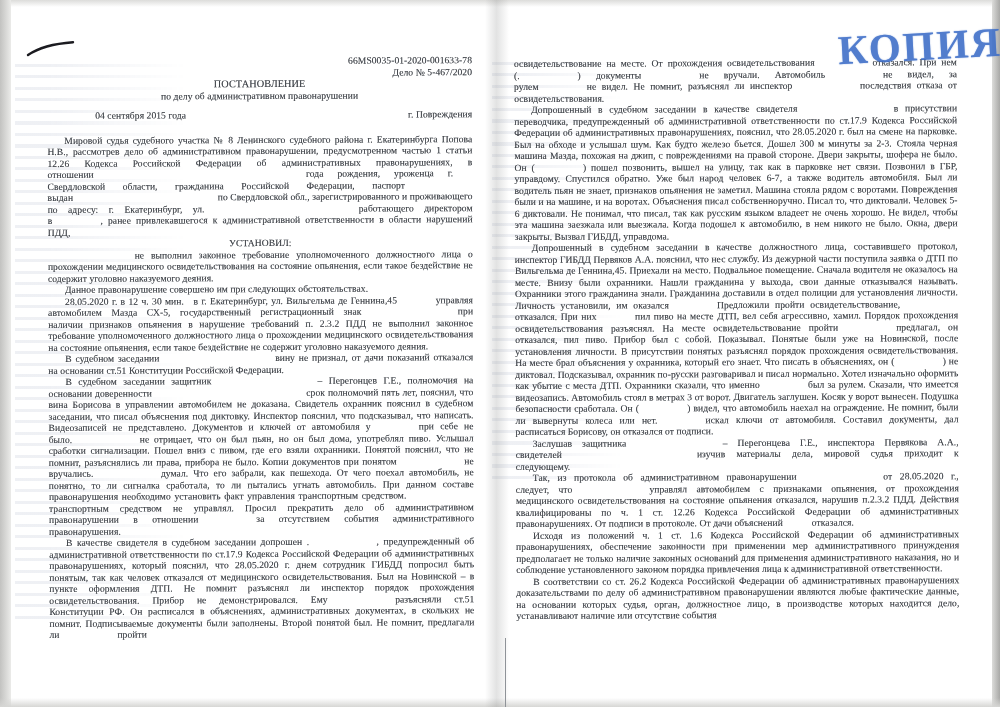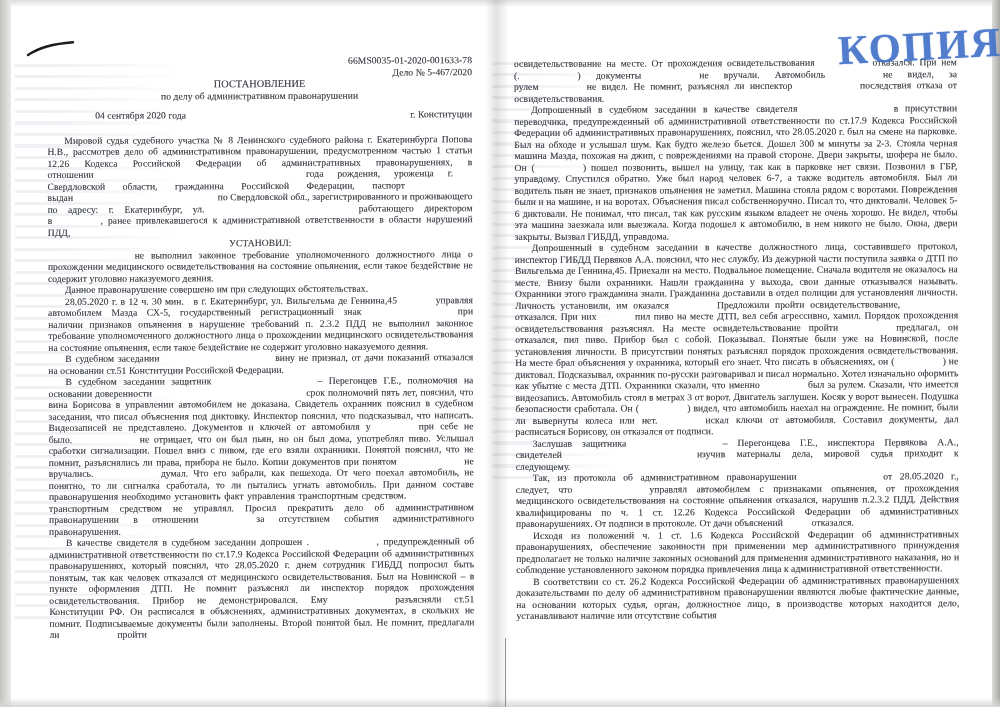--- a/index.html
+++ b/index.html
@@ -78,22 +78,22 @@
     <div class="ghost ghost-left"></div>
     <svg class="pen" width="52" height="22" viewBox="0 0 52 22">
       <path d="M3,19 C13,12 30,7.5 48,6.2" fill="none" stroke="#1b1b20" stroke-width="2.4" stroke-linecap="round"></path>
     </svg>
     <div class="content">
       <p class="al-right">66MS0035-01-2020-001633-78</p>
       <p class="al-right">Дело № 5-467/2020</p>
       <p class="al-center title-line">ПОСТАНОВЛЕНИЕ</p>
       <p class="al-center">по делу об административном правонарушении</p>
       <div class="date-row">
-        <span>04 сентября 2020 года</span>
-        <span>г. Конституции</span>
+        <span>04 сентября 2015 года</span>
+        <span>г. Повреждения</span>
       </div>
       <p class="jt indent">Мировой судья судебного участка № 8 Ленинского судебного района г. Екатеринбурга Попова Н.В., рассмотрев дело об административном правонарушении, предусмотренном частью 1 статьи 12.26 Кодекса Российской Федерации об административных правонарушениях, в отношении                      года рождения, уроженца г.  Свердловской области, гражданина Российской Федерации, паспорт       выдан               по Свердловской обл., зарегистрированного и проживающего по адресу: г. Екатеринбург, ул.                работающего директором в     , ранее привлекавшегося к административной ответственности в области нарушений ПДД,</p>
       <p class="al-center heading-line">УСТАНОВИЛ:</p>
       <p class="jt">         не выполнил законное требование уполномоченного должностного лица о прохождении медицинского освидетельствования на состояние опьянения, если такое бездействие не содержит уголовно наказуемого деяния.</p>
       <p class="jt indent">Данное правонарушение совершено им при следующих обстоятельствах.</p>
       <p class="jt indent">28.05.2020 г. в 12 ч. 30 мин. в г. Екатеринбург, ул. Вильгельма де Геннина,45    управляя автомобилем Мазда СХ-5, государственный регистрационный знак          при наличии признаков опьянения в нарушение требований п. 2.3.2 ПДД не выполнил законное требование уполномоченного должностного лица о прохождении медицинского освидетельствования на состояние опьянения, если такое бездействие не содержит уголовно наказуемого деяния.</p>
       <p class="jt indent">В судебном заседании            вину не признал, от дачи показаний отказался на основании ст.51 Конституции Российской Федерации.</p>
       <p class="jt indent">В судебном заседании защитник           – Перегонцев Г.Е., полномочия на основании доверенности                срок полномочий пять лет, пояснил, что вина Борисова в управлении автомобилем не доказана. Свидетель охранник пояснил в судебном заседании, что писал объяснения под диктовку. Инспектор пояснил, что подсказывал, что написать. Видеозаписей не представлено. Документов и ключей от автомобиля у     при себе не было.       не отрицает, что он был пьян, но он был дома, употреблял пиво. Услышал сработки сигнализации. Пошел вниз с пивом, где его взяли охранники. Понятой пояснил, что не помнит, разъяснялись ли права, прибора не было. Копии документов при понятом       не вручались.       думал. Что его забрали, как пешехода. От чего поехал автомобиль, не понятно, то ли сигналка сработала, то ли пытались угнать автомобиль. При данном составе правонарушения необходимо установить факт управления транспортным средством.       транспортным средством не управлял. Просил прекратить дело об административном правонарушении в отношении      за отсутствием события административного правонарушения.</p>
       <p class="jt indent">В качестве свидетеля в судебном заседании допрошен .       , предупрежденный об административной ответственности по ст.17.9 Кодекса Российской Федерации об административных правонарушениях, который пояснил, что 28.05.2020 г. днем сотрудник ГИБДД попросил быть понятым, так как человек отказался от медицинского освидетельствования. Был на Новинской – в пункте оформления ДТП. Не помнит разъяснял ли инспектор порядок прохождения освидетельствования. Прибор не демонстрировался. Ему       разъясняли ст.51 Конституции РФ. Он расписался в объяснениях, административных документах, в скольких не помнит. Подписываемые документы были заполнены. Второй понятой был. Не помнит, предлагали ли      пройти</p>
     </div>

